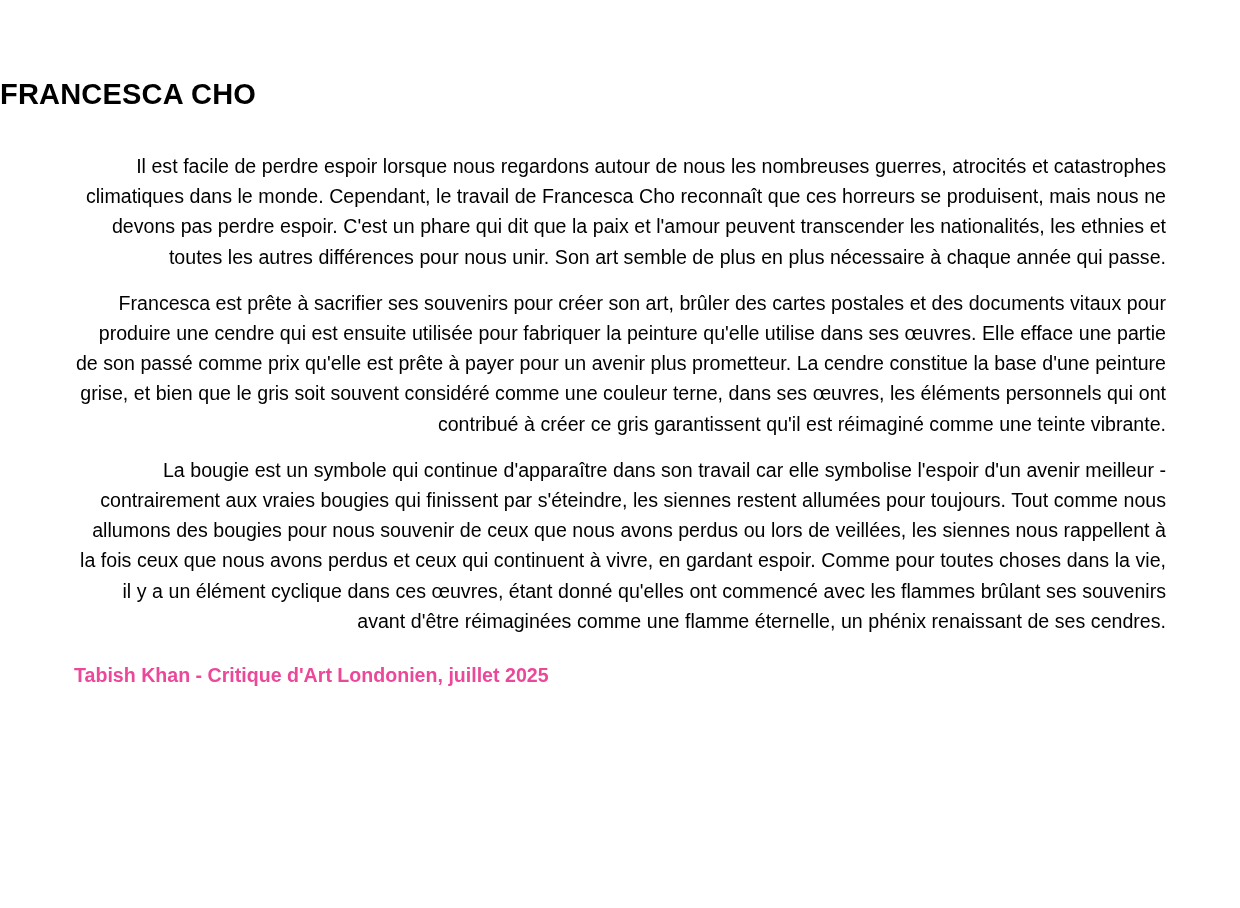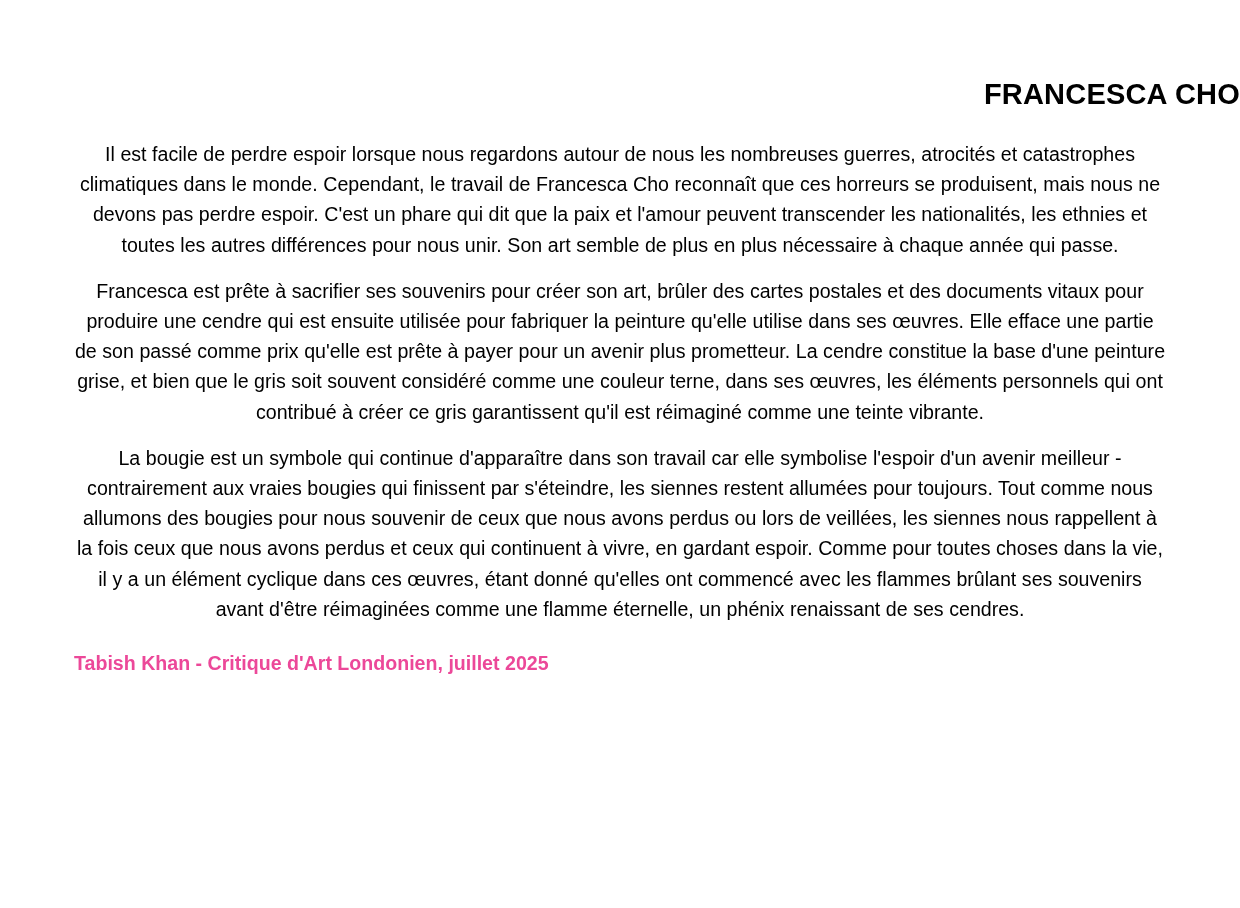--- a/index.html
+++ b/index.html
@@ -18,39 +18,39 @@
   .page {
     position: relative;
     width: 1240px;
     height: 908px;
     box-sizing: border-box;
     padding: 0;
     background: #ffffff;
     overflow: hidden;
   }
   .doc-title {
-    text-align: right;
+    text-align: left;
     font-size: 29px;
     font-weight: bold;
     letter-spacing: 0.2px;
     margin: 0;
     padding-top: 76px;
     line-height: 36px;
     color: #000000;
   }
   .body-block {
     margin: 0 auto;
     width: 1092px;
     padding-top: 27px;
   }
   p.para {
-    margin: 0 0 16px 0;
+    margin: 12px 0 16px 0;
     font-size: 19.6px;
     line-height: 30.2px;
-    text-align: center;
+    text-align: right;
     color: #000000;
     word-spacing: 0.1px;
   }
   p.para:last-of-type {
     margin-bottom: 0;
   }
   p.attribution {
     margin: 24px 0 0 0;
     font-size: 19.6px;
     line-height: 30.2px;

